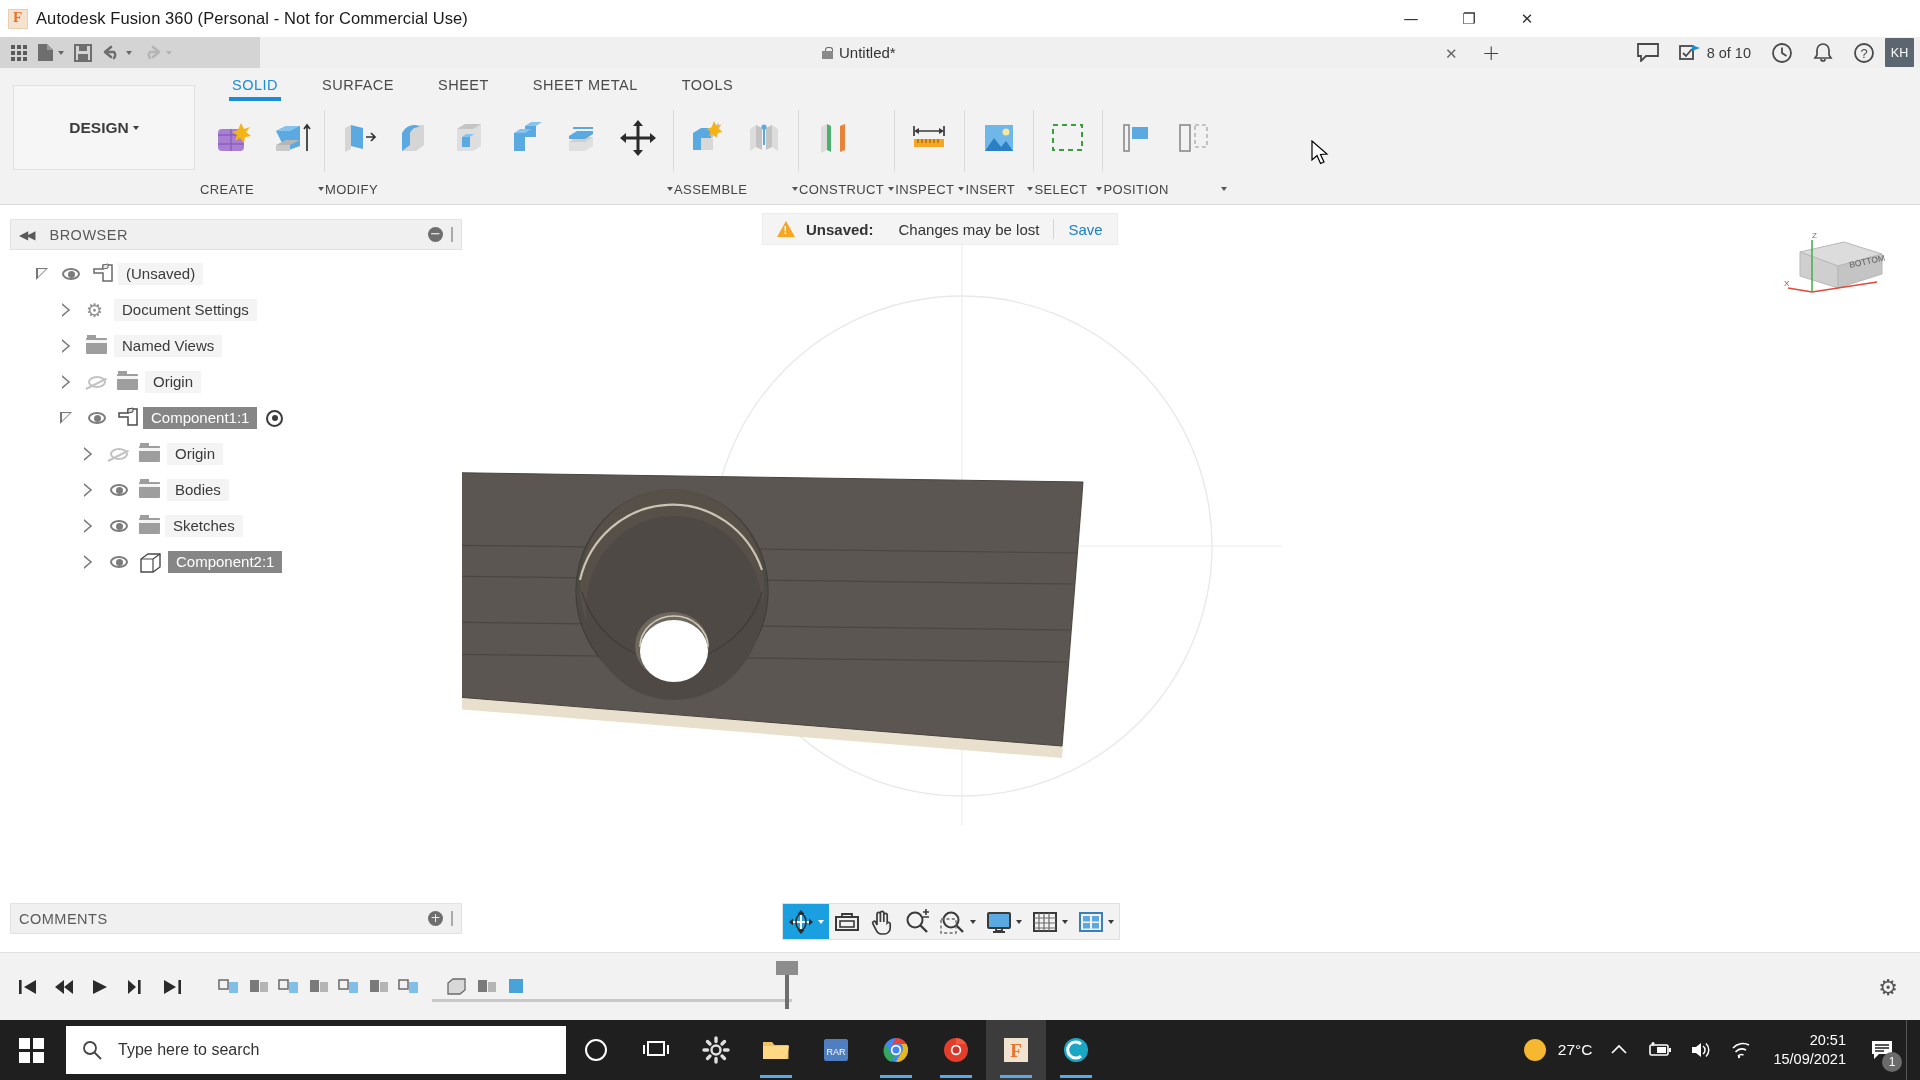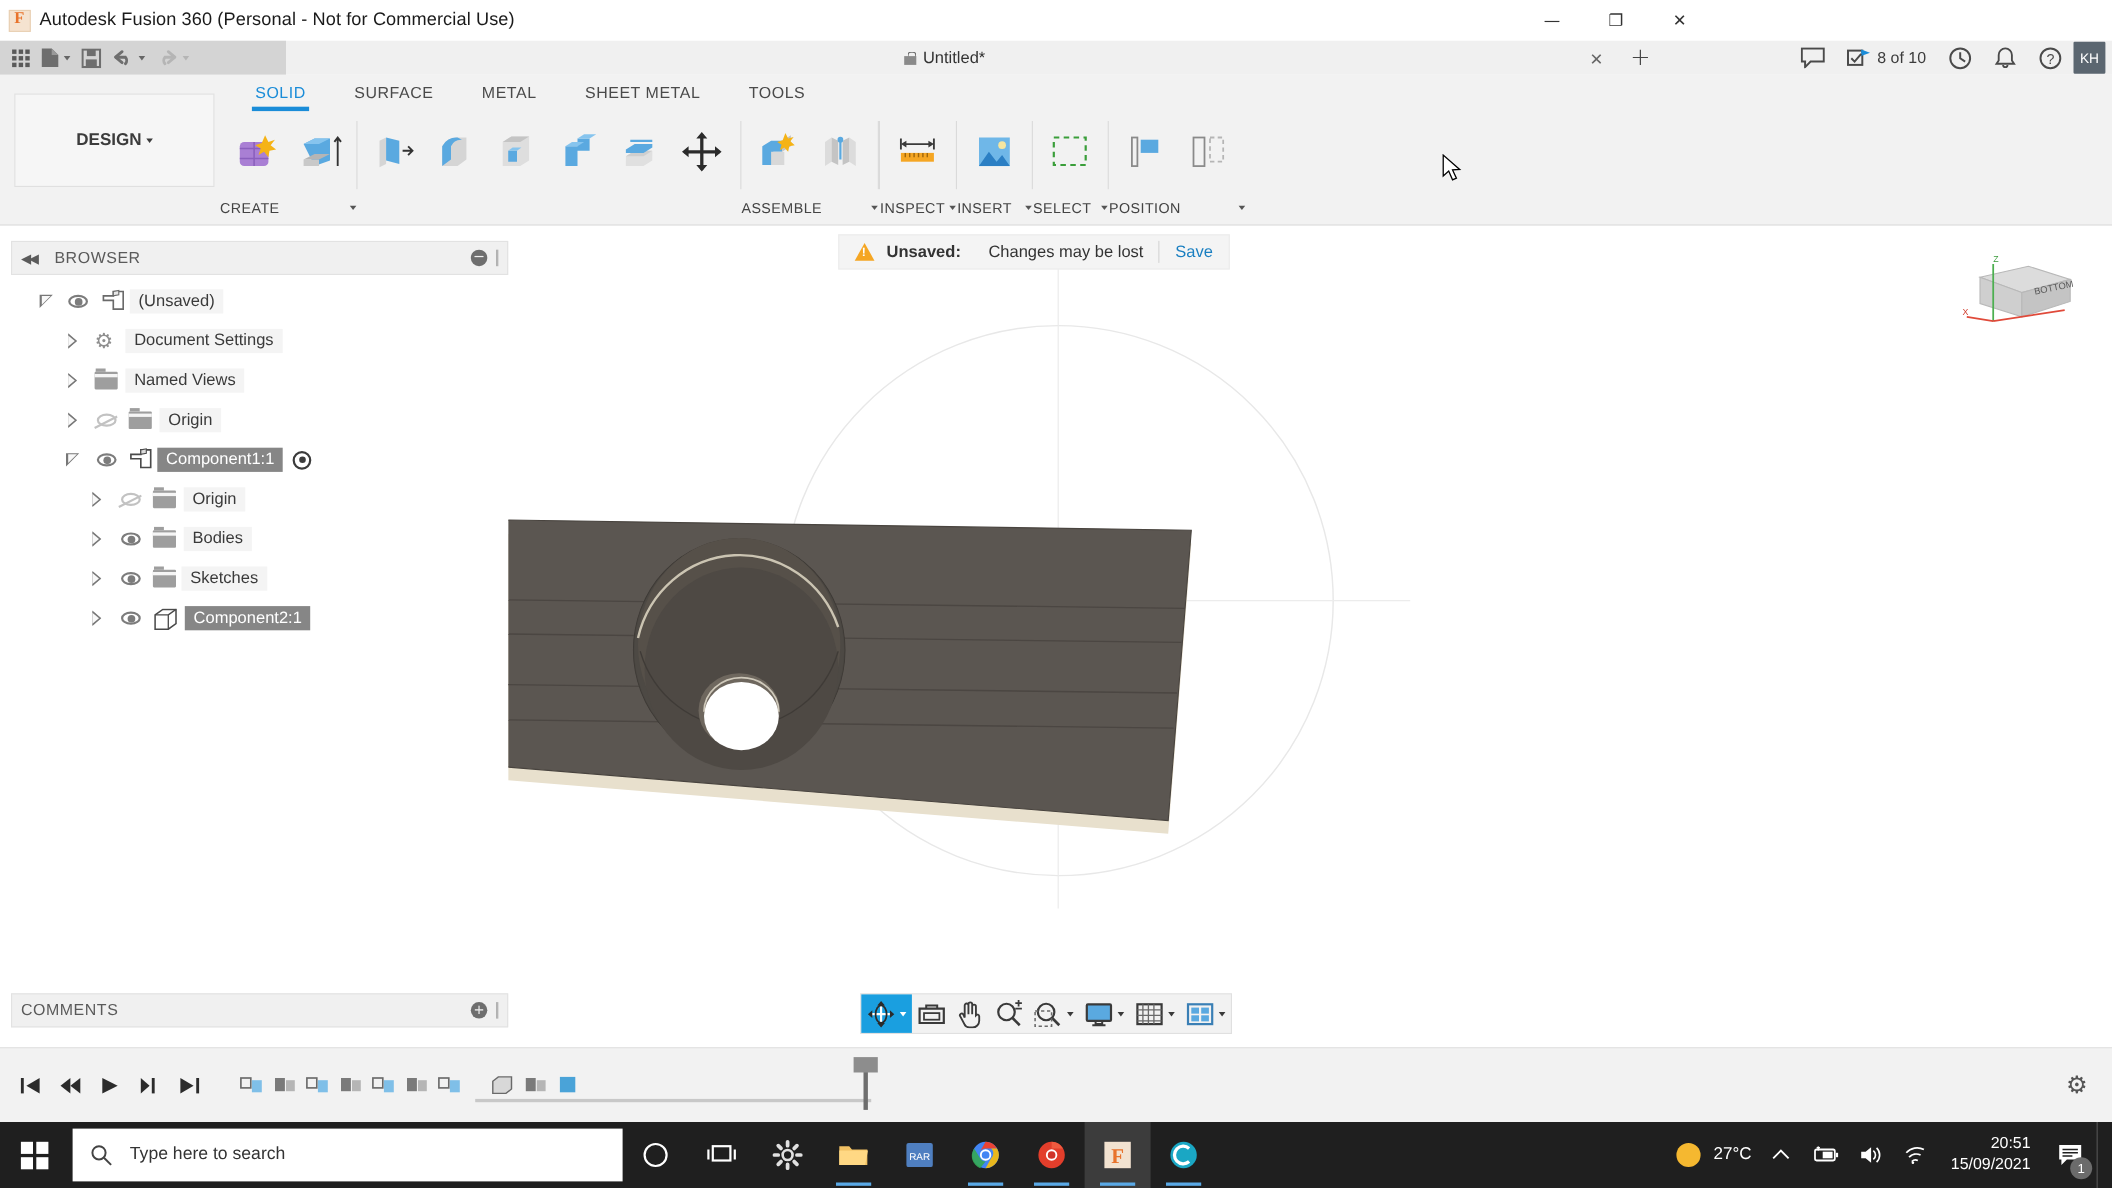--- a/index.html
+++ b/index.html
@@ -500,21 +500,21 @@
 
 <div id="ribbon">
   <div id="design-box">
     <span>DESIGN</span>
     <span class="caret-sm" style="border-top-color:#3c3c3c"></span>
   </div>
 
   <div id="ribbon-tabs">
     <div class="rtab active">SOLID</div>
     <div class="rtab">SURFACE</div>
-    <div class="rtab">METAL</div>
+    <div class="rtab">SHEET</div>
     <div class="rtab">SHEET METAL</div>
     <div class="rtab">TOOLS</div>
   </div>
 
   <div id="ribbon-groups">
 
     <div class="rgroup">
       <div class="rgroup-icons">
         <div class="ricon">
           <svg width="46" height="46" viewBox="0 0 46 46">
@@ -577,20 +577,24 @@
             <path d="M9 19 l8 -5 h16 v3 l-8 5 h-16 z" fill="#5aa9e0"></path>
             <path d="M13 11 h20" stroke="#5aa9e0" stroke-width="2" fill="none"></path>
           </svg>
         </div>
         <div class="ricon">
           <svg width="46" height="46" viewBox="0 0 46 46">
             <path d="M22 5 v32 M6 21 h32" stroke="#2b2b2b" stroke-width="3" fill="none"></path>
             <path d="M22 3 l5 6 h-10 z M22 39 l5 -6 h-10 z M4 21 l6 -5 v10 z M40 21 l-6 -5 v10 z" fill="#2b2b2b"></path>
           </svg>
         </div>
+      </div>
+      <div class="rgroup-label">
+        <span>MODIFY</span>
+        <span class="caret-sm" style="border-top-color:#555;margin-left:0"></span>
       </div>
     </div>
     <div class="rsep"></div>
 
     <div class="rgroup">
       <div class="rgroup-icons">
         <div class="ricon">
           <svg width="46" height="46" viewBox="0 0 46 46">
             <path d="M8 16 l8 -5 h10 v10 h-8 v12 h-10 z" fill="#5aa9e0"></path>
             <path d="M18 21 h10 v12 h-12 v-12 z" fill="#d8d8d8"></path>
@@ -609,20 +613,35 @@
           </svg>
         </div>
       </div>
       <div class="rgroup-label">
         <span>ASSEMBLE</span>
         <span class="caret-sm" style="border-top-color:#555;margin-left:0"></span>
       </div>
     </div>
     <div class="rsep"></div>
 
+    <div class="rgroup">
+      <div class="rgroup-icons">
+        <div class="ricon">
+          <svg width="46" height="46" viewBox="0 0 46 46">
+            <path d="M11 10 l6 -3 v26 l-6 3 z" fill="#dcdcdc"></path>
+            <path d="M17 7 l4 2 v26 l-4 -2 z" fill="#4caf6e"></path>
+            <path d="M30 9 l5 -2 v26 l-5 2 z" fill="#e8833a"></path>
+          </svg>
+        </div>
+      </div>
+      <div class="rgroup-label">
+        <span>CONSTRUCT</span>
+        <span class="caret-sm" style="border-top-color:#555;margin-left:0"></span>
+      </div>
+    </div>
     <div class="rsep"></div>
 
     <div class="rgroup">
       <div class="rgroup-icons">
         <div class="ricon">
           <svg width="46" height="46" viewBox="0 0 46 46">
             <path d="M8 9 v10 M38 9 v10 M10 14 h26" stroke="#3a3a3a" stroke-width="1.7" fill="none"></path>
             <path d="M8 14 l5 -3 v6 z M38 14 l-5 -3 v6 z" fill="#3a3a3a"></path>
             <rect x="8" y="22" width="30" height="8" fill="#f5a623"></rect>
             <path d="M12 22 v4 M16 22 v4 M20 22 v4 M24 22 v4 M28 22 v4 M32 22 v4" stroke="#a0660a" stroke-width="1.3"></path>

